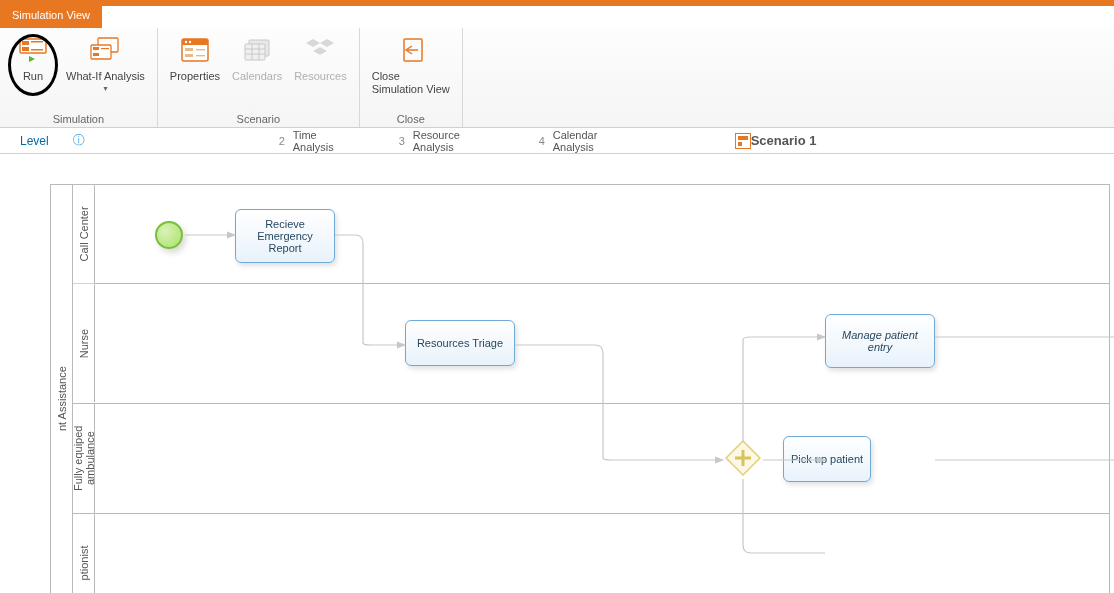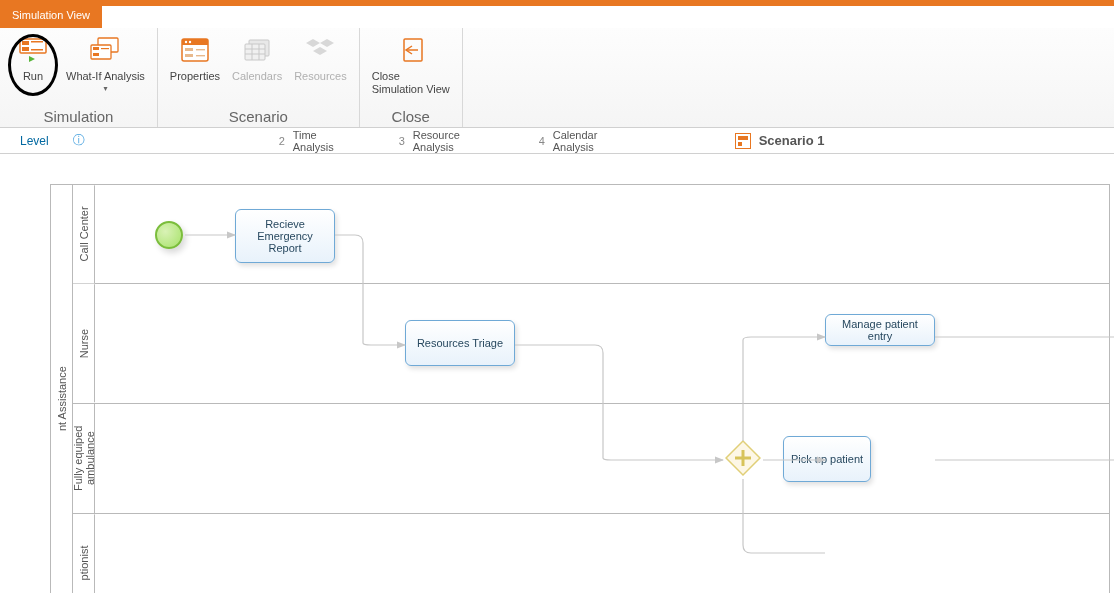--- a/index.html
+++ b/index.html
@@ -15,38 +15,38 @@
 
   
   .ribbon { display: flex; border-bottom: 1px solid #d0d0d0; height: 100px; background: linear-gradient(#fdfdfd,#f5f5f5); }
   .ribbon-group { border-right: 1px solid #d8d8d8; padding: 4px 6px 2px 6px; display:flex; flex-direction:column; }
   .ribbon-group-items { display:flex; flex: 1; align-items: flex-start; }
   .ribbon-item { display:flex; flex-direction:column; align-items:center; justify-content:flex-start; padding: 2px 6px; cursor: default; text-align:left; font-size: 11px; color:#444; min-width: 54px; }
   .ribbon-item.disabled { color: #b0b0b0; }
   .ribbon-item .iconbox { width: 32px; height: 32px; display:flex; align-items:center; justify-content:center; margin-bottom: 4px; }
   .ribbon-item .label { line-height: 13px; }
   .ribbon-item .chev { font-size: 8px; line-height: 8px; color:#666; margin-top:2px;}
-  .ribbon-group-caption { text-align:center; font-size: 15px; color:#666; padding-top:2px; }
+  .ribbon-group-caption { text-align:center; font-size: 11px; color:#666; padding-top:2px; }
 
   .run-highlight-ring { position:absolute; border: 3px solid #000; border-radius: 50%/50%; width: 50px; height: 62px; pointer-events:none; }
 
   
   .level-bar { height: 26px; display:flex; align-items:center; border-bottom: 1px solid #d0d0d0; padding-left: 20px; gap: 0; position:relative; background:#fff; }
   .level-label { font-size: 12px; color:#0369a1; margin-right: 24px; }
   .info-icon { color:#4aa3df; font-size: 12px; margin-right: 20px; }
 
   .step-chevron { position: relative; height: 20px; display:flex; align-items:center; padding: 0 18px 0 22px; font-size: 11px; color:#555; cursor:pointer; }
   .step-chevron .num { display:inline-block; min-width:10px; text-align:center; margin-right:6px; color:#888; font-size:11px; }
   .step-chevron.active { color:#fff; }
   .step-chevron.active .num { color:#fff; }
   .step-chevron svg.bg { position:absolute; left:0; top:0; width:100%; height:100%; z-index:-1; }
   .step-bg-path { fill: #f0f0f0; stroke: #c8c8c8; stroke-width:1; }
   .step-chevron.active .step-bg-path { fill:#f39c33; stroke:#e87722; }
 
-  .scenario-block { margin-left: 80px; display:flex; align-items:center; gap:8px; }
+  .scenario-block { margin-left: 80px; display:flex; align-items:center; }
   .scenario-icon { width:16px; height:16px; background:#fff; border:1px solid #e87722; position:relative; }
   .scenario-icon::before { content:""; position:absolute; left:2px; top:2px; width:10px; height:4px; background:#e87722;}
   .scenario-icon::after { content:""; position:absolute; left:2px; top:8px; width:4px; height:4px; background:#e87722;}
   .scenario-name { font-weight:600; font-size:13px; color:#555; }
 
   
   .canvas-wrap { position:relative; width:100%; height: calc(593px - 6px - 22px - 100px - 26px); overflow:hidden; }
   .canvas-inner { position:absolute; left:10px; top:30px; right:0; bottom:0; }
 
   
@@ -228,21 +228,21 @@
               <span>Recieve Emergency Report</span>
             </div>
           </div>
         </div>
         <div class="lane" style="height:120px;">
           <div class="lane-title">Nurse</div>
           <div class="lane-body">
             <div class="task" style="left:310px; top:36px; width:110px; height:46px;">
               <span>Resources Triage</span>
             </div>
-            <div class="task" style="left:730px; top:30px; width:110px; height:32px;">
+            <div class="task" style="left:730px; top:30px; width:110px; height:54px;font-style:italic;">
               <span>Manage patient entry</span>
             </div>
           </div>
         </div>
         <div class="lane" style="height:110px;">
           <div class="lane-title">Fully equiped ambulance</div>
           <div class="lane-body">
             <div class="gateway" style="left:630px; top:36px;">
               <svg viewBox="0 0 36 36">
                 <rect x="6" y="6" width="24" height="24" transform="rotate(45 18 18)" fill="#fdf7e6" stroke="#e0cf78" stroke-width="1.5"></rect>

